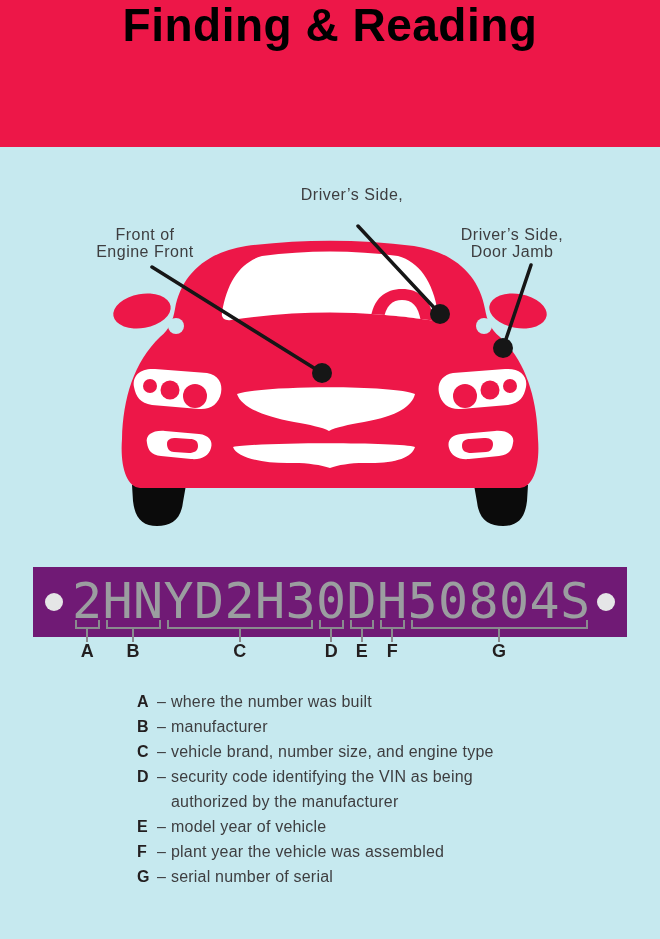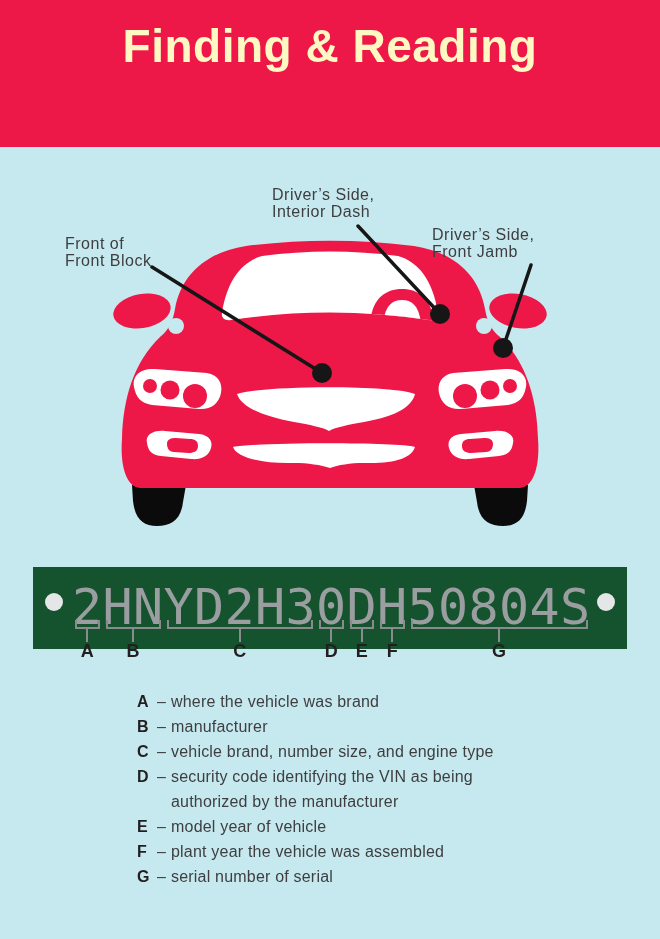--- a/index.html
+++ b/index.html
@@ -3,36 +3,36 @@
 <meta charset="utf-8">
 <style>
   html,body{margin:0;padding:0;}
   body{width:660px;height:939px;overflow:hidden;
        font-family:"Liberation Sans",sans-serif;
        background:var(--bg,#C6E9EF);}
   .page{position:relative;width:660px;height:939px;background:var(--bg,#C6E9EF);}
 
   
   .header{position:absolute;left:0;top:0;width:660px;height:147px;background:var(--red,#ED1748);}
-  .title{padding-top:21px;text-align:center;color:#fef9c3;font-weight:bold;
+  .title{text-align:center;color:#000000;font-weight:bold;
          font-size:46px;line-height:51px;letter-spacing:.5px;}
 
   
   .illustration{position:absolute;left:0;top:147px;width:660px;height:418px;}
   .illustration svg{position:absolute;left:0;top:0;}
-  .car-label{position:absolute;width:160px;
+  .car-label{position:absolute;width:160px;text-align:center;
              font-size:16px;line-height:17px;letter-spacing:.5px;
              color:var(--dark,#3E3E40);font-weight:500;}
-  .lbl-engine{left:65px;top:88px;}
+  .lbl-engine{left:65px;top:79px;}
   .lbl-dash{left:272px;top:39px;}
   .lbl-jamb{left:432px;top:79px;}
 
   
   .vin-section{position:absolute;left:33px;top:567px;width:594px;height:115px;}
-  .plate{position:absolute;left:0;top:0;width:594px;height:82px;background:#14532d;}
+  .plate{position:absolute;left:0;top:0;width:594px;height:70px;background:#701a75;}
   .rivet{position:absolute;top:26px;width:18px;height:18px;border-radius:50%;
          background:var(--rivet,#E5E6E7);}
   .rivet.left{left:12px;}
   .rivet.right{right:12px;}
   .vin{position:absolute;left:39px;top:50%;transform:translateY(-52%);
        font-family:"DejaVu Sans Mono",monospace;font-size:50px;
        letter-spacing:.4px;color:var(--vin,#9B9EA0);white-space:pre;}
   .bracket{position:absolute;top:53px;height:9px;box-sizing:border-box;
            border-left:2px solid var(--gray,#898B8E);
            border-right:2px solid var(--gray,#898B8E);
@@ -113,29 +113,28 @@
         <line x1="358" y1="79" x2="440" y2="167"></line>
         <line x1="531" y1="118" x2="503" y2="201"></line>
       </g>
       <circle fill="#161616" cx="322" cy="226" r="10"></circle>
       <circle fill="#161616" cx="440" cy="167" r="10"></circle>
       <circle fill="#161616" cx="503" cy="201" r="10"></circle>
     </svg>
 
     <div class="car-label lbl-engine">
       <div>Front of</div>
-      <div>Front Block</div>
+      <div>Engine Front</div>
     </div>
     <div class="car-label lbl-dash">
       <div>Driver’s Side,</div>
-      <div>Interior Dash</div>
     </div>
     <div class="car-label lbl-jamb">
       <div>Driver’s Side,</div>
-      <div>Front Jamb</div>
+      <div>Door Jamb</div>
     </div>
   </div>
 
   <div class="vin-section" id="vin-section">
     <div class="plate">
       <span class="rivet left"></span>
       <span class="vin" id="vin-text">2HNYD2H30DH50804S</span>
       <span class="rivet right"></span>
     </div>
 
@@ -160,21 +159,21 @@
       <div class="bracket" style="left: 377.53px; width: 177.017px;"></div>
       <div class="tick" style="left: 465.039px;"></div>
       <div class="gletter" style="left: 466.039px;">G</div>
     </div>
 
   <div class="legend" id="legend">
 
   <div class="lrow">
         <div class="lletter">A</div>
         <div class="ldash">–</div>
-        <div class="ltext">where the vehicle was brand</div>
+        <div class="ltext">where the number was built</div>
       </div>
       <div class="lrow">
         <div class="lletter">B</div>
         <div class="ldash">–</div>
         <div class="ltext">manufacturer</div>
       </div>
       <div class="lrow">
         <div class="lletter">C</div>
         <div class="ldash">–</div>
         <div class="ltext">vehicle brand, number size, and engine type</div>

